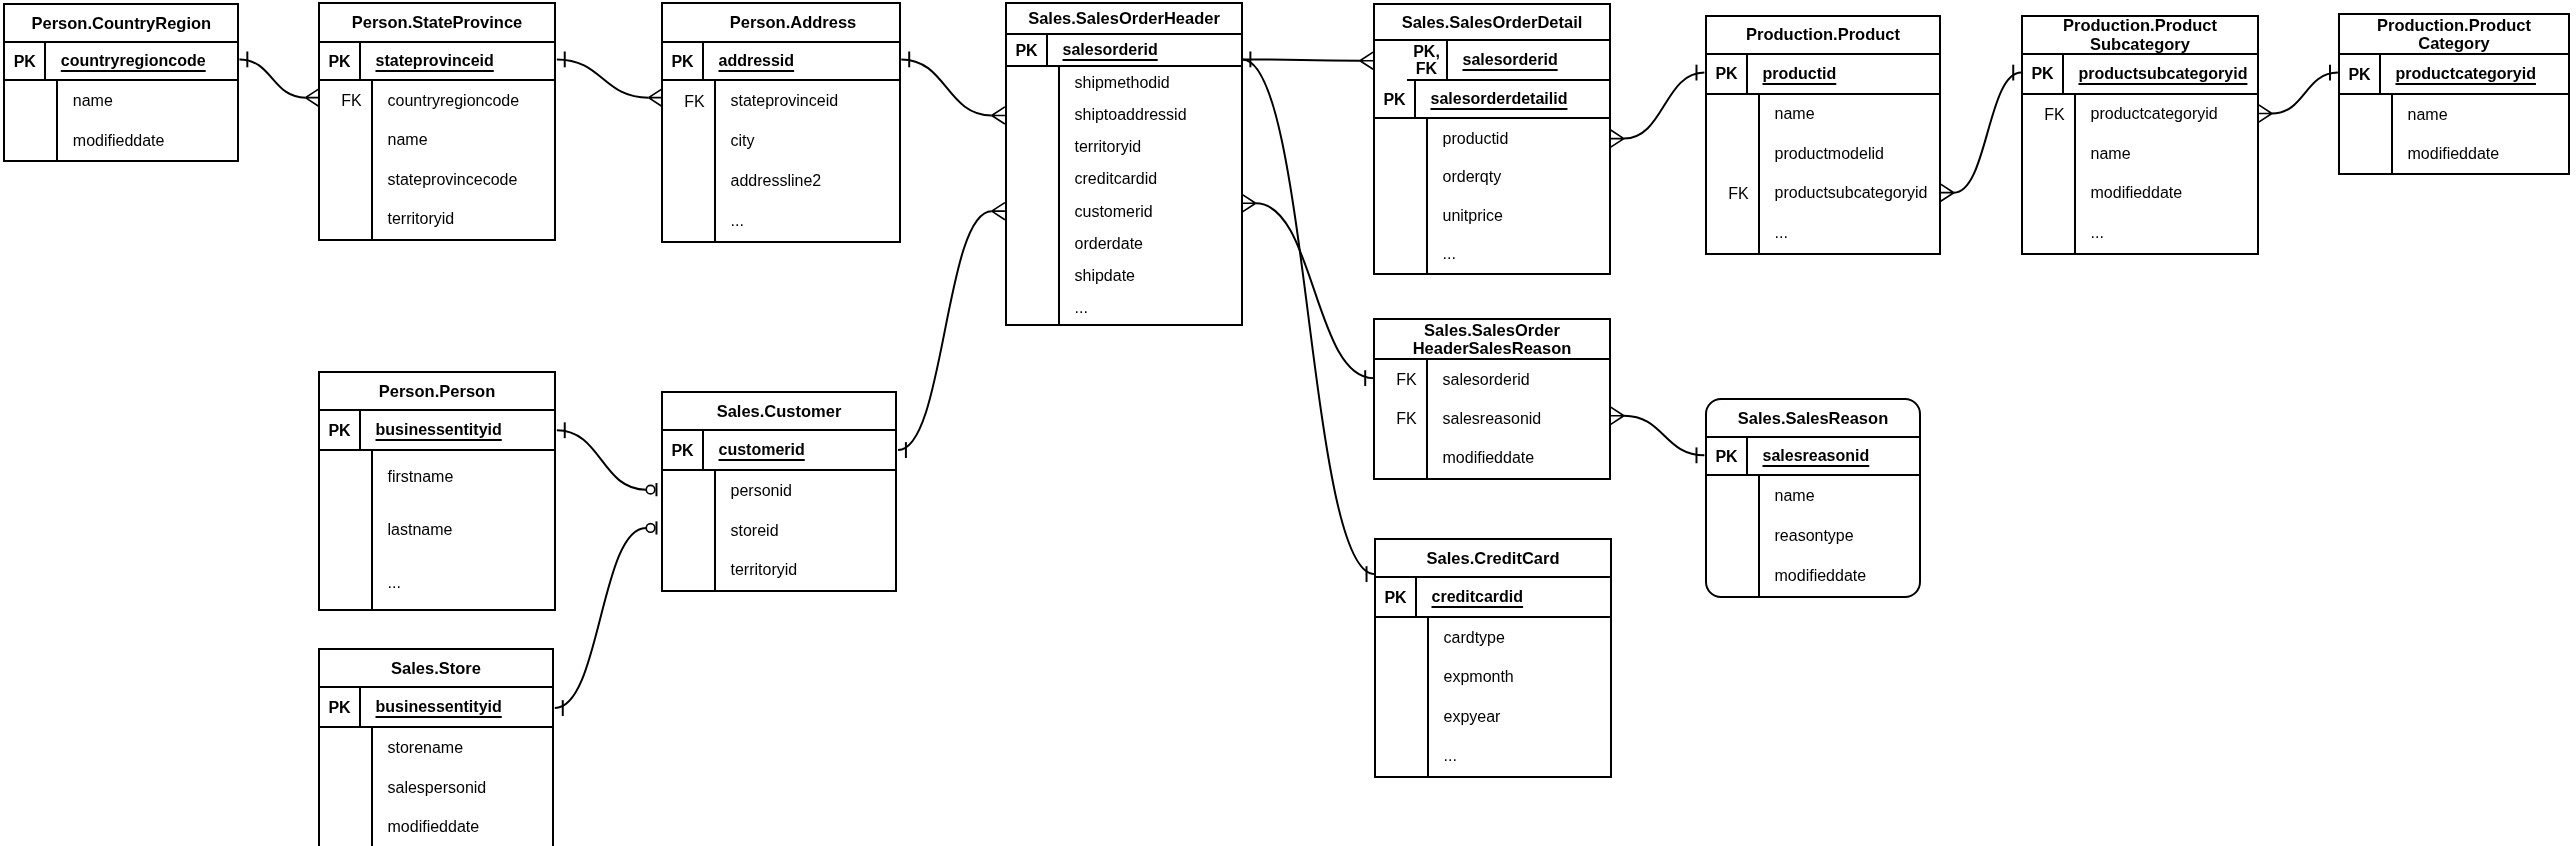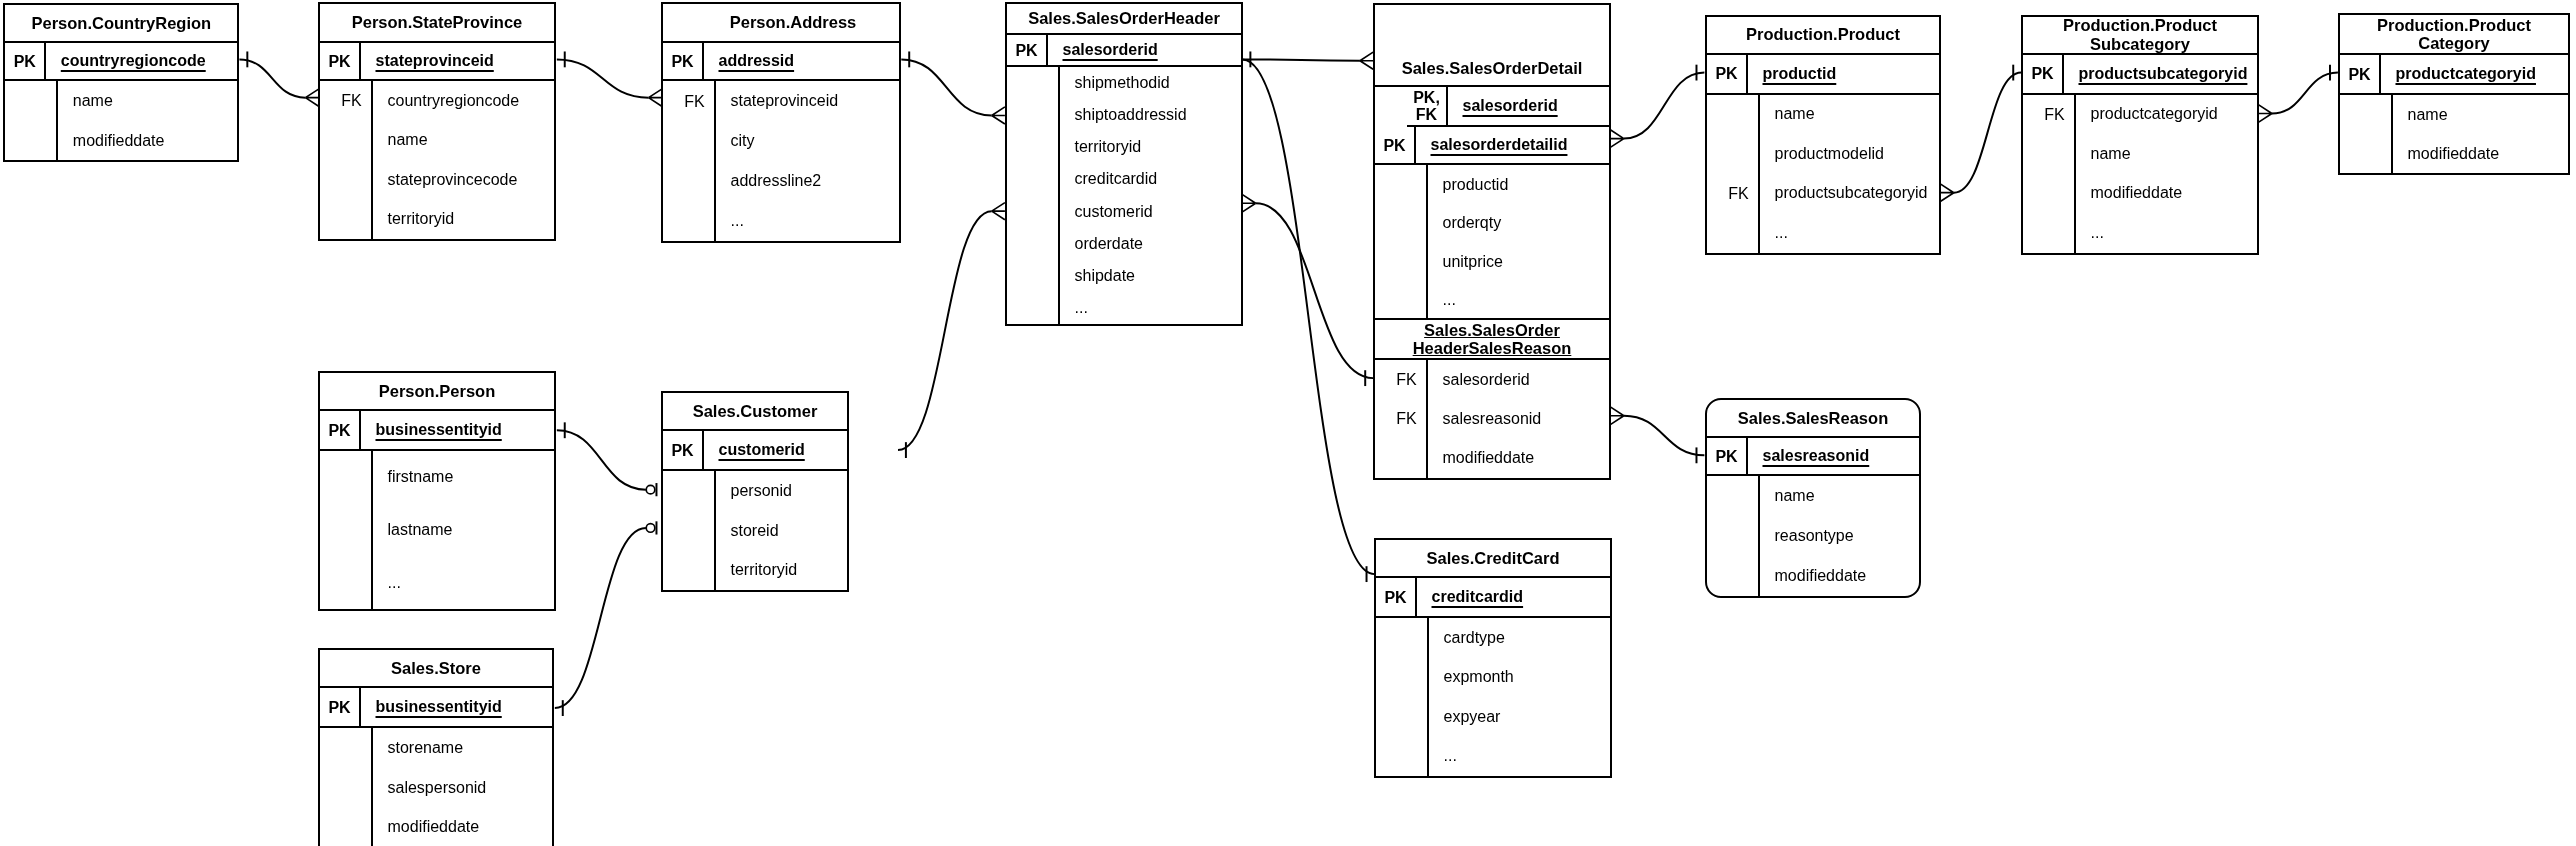--- a/index.html
+++ b/index.html
@@ -220,21 +220,21 @@
         </div>
         <div class="attr-row">
           <div class="key-cell"></div>
           <div class="field-cell">
             <span class="field-text">...</span>
           </div>
         </div>
       </div>
     </div>
     <div class="table-node" style="left: 1373px; top: 3.3px; width: 238px;">
-      <div class="tbl-title" style="height: 36px; margin-top: 46px;">
+      <div class="tbl-title" style="height: 36px;">
         <div>Sales.SalesOrderDetail</div>
       </div>
       <div class="key-row" style="height: 40px; margin-left: 32px;">
         <div class="key-cell pk">PK,
 FK</div>
         <div class="field-cell pk">
           <span class="field-text">salesorderid</span>
         </div>
       </div>
       <div class="key-row" style="height: 38px;">
@@ -395,21 +395,21 @@
           </div>
         </div>
         <div class="attr-row">
           <div class="key-cell"></div>
           <div class="field-cell">
             <span class="field-text">...</span>
           </div>
         </div>
       </div>
     </div>
-    <div class="table-node" style="left: 661px; top: 391px; width: 188px;">
+    <div class="table-node" style="left: 661px; top: 391px; width: 236px;">
       <div class="tbl-title" style="height: 38px;">
         <div>Sales.Customer</div>
       </div>
       <div class="key-row" style="height: 40px;">
         <div class="key-cell pk">PK</div>
         <div class="field-cell pk">
           <span class="field-text">customerid</span>
         </div>
       </div>
       <div class="attr-area" style="height: 119px;">
@@ -427,21 +427,21 @@
         </div>
         <div class="attr-row">
           <div class="key-cell"></div>
           <div class="field-cell">
             <span class="field-text">territoryid</span>
           </div>
         </div>
       </div>
     </div>
     <div class="table-node" style="left: 1373px; top: 318px; width: 238px;">
-      <div class="tbl-title" style="height: 40px; text-decoration: underline;">
+      <div class="tbl-title" style="height: 40px;">
         <div>Sales.SalesOrder</div>
         <div>HeaderSalesReason</div>
       </div>
       <div class="attr-area" style="height: 118px;">
         <div class="attr-row">
           <div class="key-cell">FK</div>
           <div class="field-cell">
             <span class="field-text">salesorderid</span>
           </div>
         </div>

